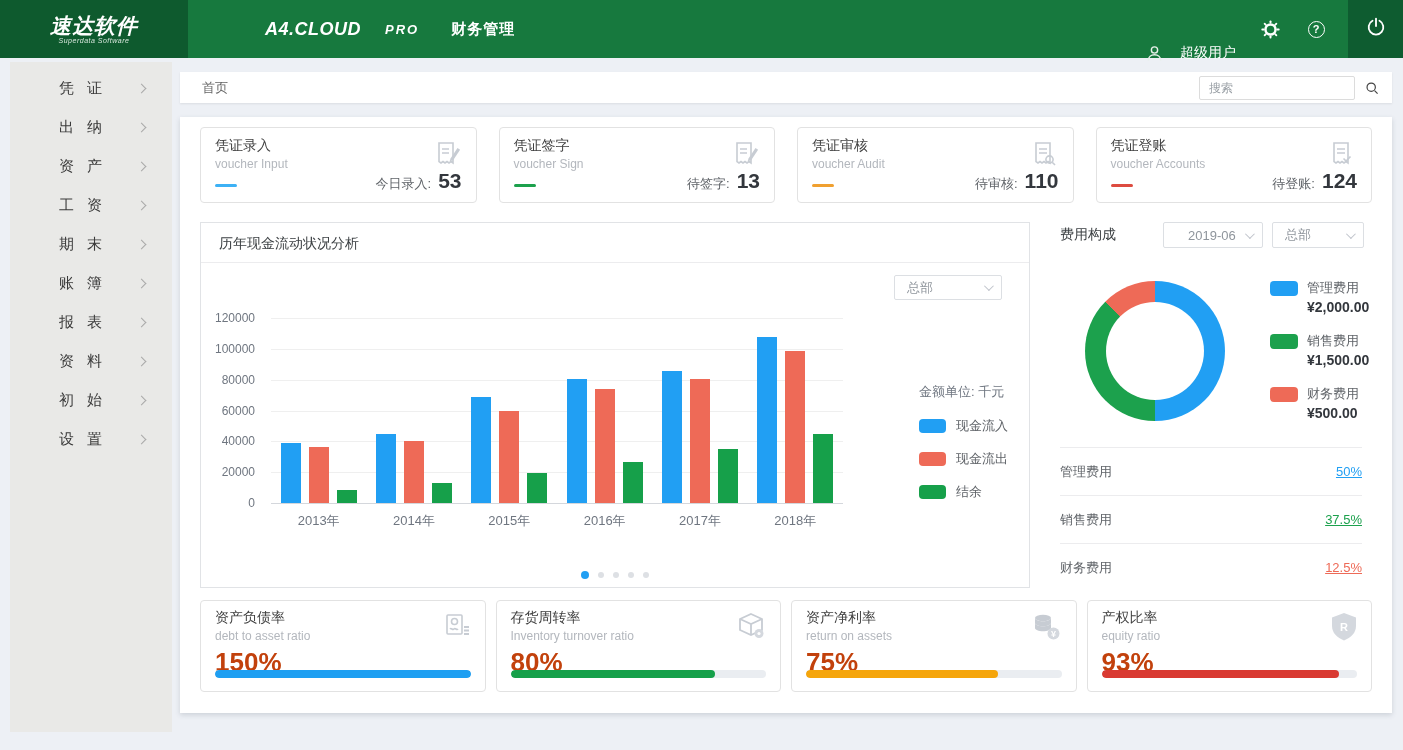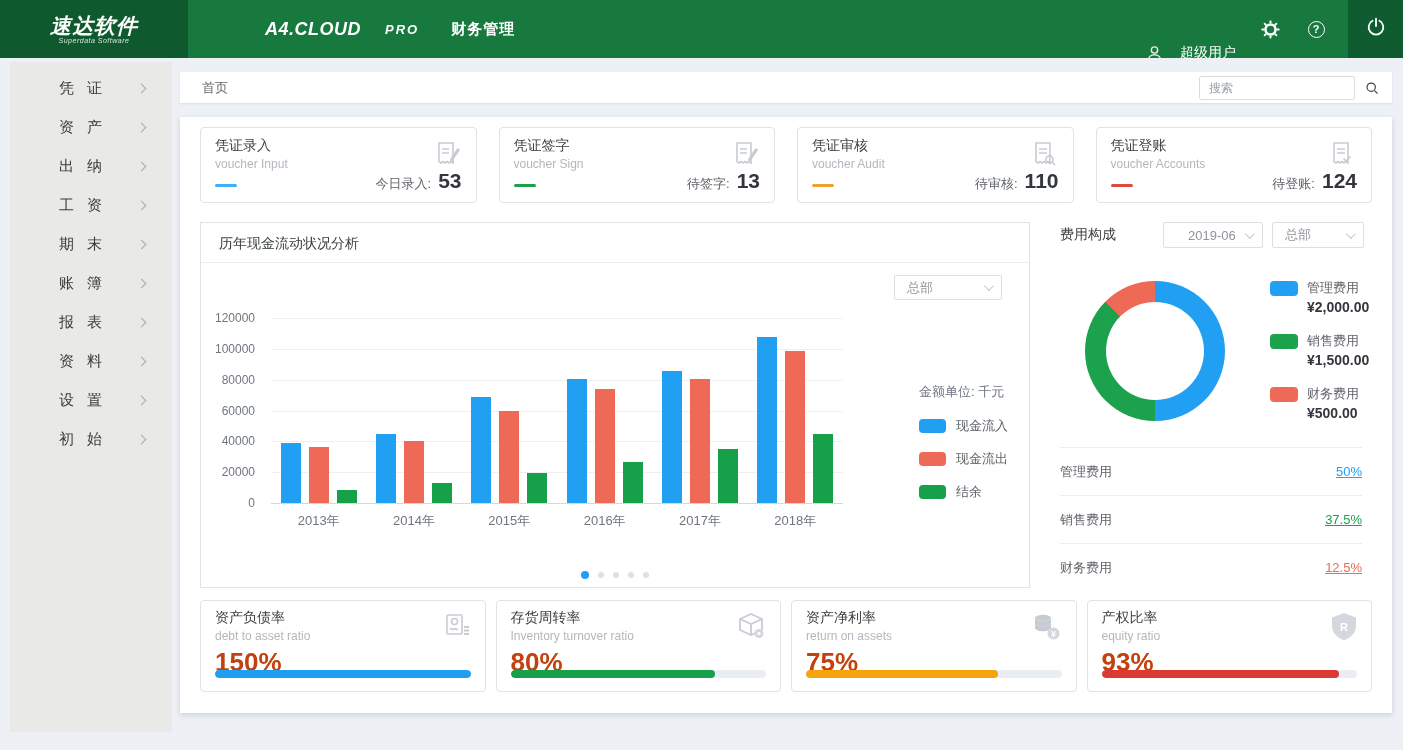--- a/index.html
+++ b/index.html
@@ -161,30 +161,30 @@
   </div>
 
   <div class="sidebar">
 
       <div class="side-item">
         <span class="side-label">凭证</span>
         <span class="chev-right"></span>
       </div>
 
       <div class="side-item">
+        <span class="side-label">出纳</span>
+        <span class="chev-right"></span>
+      </div>
+
+      <div class="side-item">
         <span class="side-label">资产</span>
         <span class="chev-right"></span>
       </div>
 
       <div class="side-item">
-        <span class="side-label">出纳</span>
-        <span class="chev-right"></span>
-      </div>
-
-      <div class="side-item">
         <span class="side-label">工资</span>
         <span class="chev-right"></span>
       </div>
 
       <div class="side-item">
         <span class="side-label">期末</span>
         <span class="chev-right"></span>
       </div>
 
       <div class="side-item">
@@ -196,26 +196,26 @@
         <span class="side-label">报表</span>
         <span class="chev-right"></span>
       </div>
 
       <div class="side-item">
         <span class="side-label">资料</span>
         <span class="chev-right"></span>
       </div>
 
       <div class="side-item">
+        <span class="side-label">初始</span>
+        <span class="chev-right"></span>
+      </div>
+
+      <div class="side-item">
         <span class="side-label">设置</span>
-        <span class="chev-right"></span>
-      </div>
-
-      <div class="side-item">
-        <span class="side-label">初始</span>
         <span class="chev-right"></span>
       </div>
     </div>
 
   <div class="crumb-bar">
     <span class="crumb">首页</span>
     <div class="search-box">
       <input type="text" placeholder="搜索" style="">
       <span class="search-btn">
         <svg width="16" height="16" viewBox="0 0 20 20" fill="none" stroke="#444" stroke-width="1.5">

